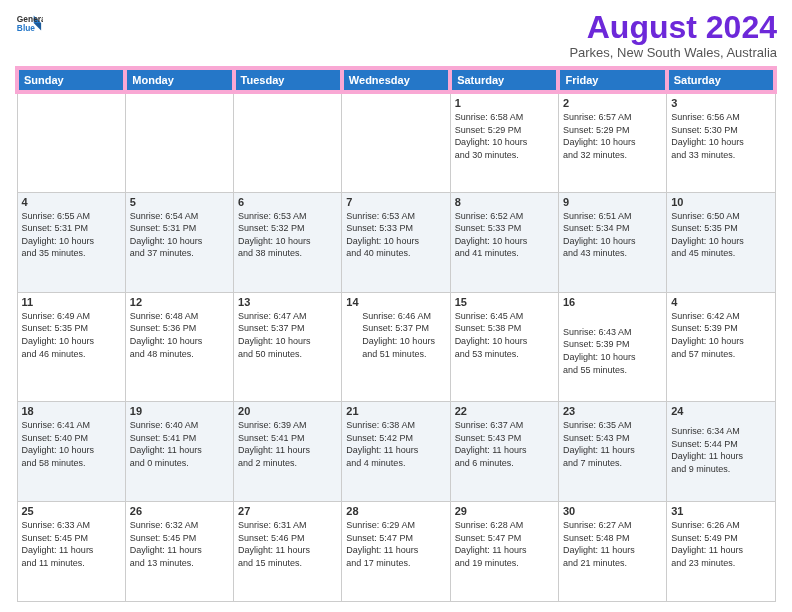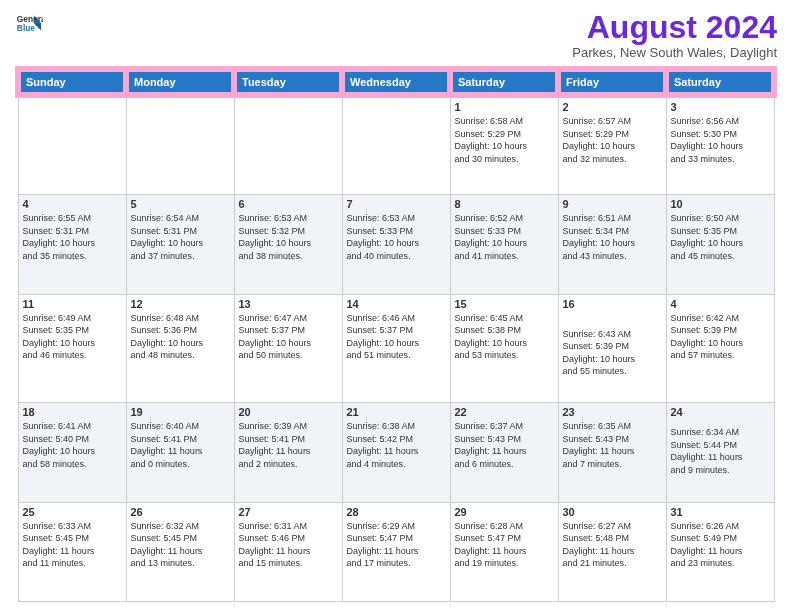--- a/index.html
+++ b/index.html
@@ -51,21 +51,21 @@
       flex: 1;
       table-layout: fixed;
     }
     .calendar thead th {
       background-color: #2577c8;
       color: #fff;
       font-size: 11px;
       font-weight: bold;
       padding: 4px 5px;
       text-align: left;
-      border: 6px solid #f9a8d4;
+      border: 4px solid #f9a8d4;
     }
     .calendar tbody td {
       border: 1px solid #ccc;
       vertical-align: top;
       padding: 3px 4px;
       font-size: 9.5px;
       color: #333;
       height: 80px;
     }
     .calendar tbody tr:nth-child(odd) td {
@@ -94,21 +94,21 @@
       <svg class="logo-icon" viewBox="0 0 30 30">
         <rect x="0" y="0" width="30" height="30" fill="#fff"></rect>
         <polygon points="20,6 28,14 20,14" fill="#2577c8"></polygon>
         <polygon points="20,14 28,14 28,22" fill="#1a5a9a"></polygon>
         <text x="2" y="13" font-size="9" font-weight="bold" fill="#333" font-family="Arial">General</text>
         <text x="2" y="23" font-size="9" font-weight="bold" fill="#2577c8" font-family="Arial">Blue</text>
       </svg>
     </div>
     <div class="title-block">
       <div class="month-year">August 2024</div>
-      <div class="location">Parkes, New South Wales, Daylight</div>
+      <div class="location">Parkes, New South Wales, Australia</div>
     </div>
   </div>
 
   <table class="calendar">
     <thead>
       <tr>
         <th>Sunday</th>
         <th>Monday</th>
         <th>Tuesday</th>
         <th>Wednesday</th>
@@ -213,21 +213,21 @@
           </td>
           <td>
             <span class="day-num">13</span>
             <div class="cell-content" style="white-space: pre-line;">Sunrise: 6:47 AM
 Sunset: 5:37 PM
 Daylight: 10 hours
 and 50 minutes.</div>
           </td>
           <td>
             <span class="day-num">14</span>
-            <div class="cell-content" style="white-space: pre-line;">Sunrise: 6:46 AM
+            <div class="cell-content" style="white-space: pre-line; margin-left: 16px;">Sunrise: 6:46 AM
 Sunset: 5:37 PM
 Daylight: 10 hours
 and 51 minutes.</div>
           </td>
           <td>
             <span class="day-num">15</span>
             <div class="cell-content" style="white-space: pre-line;">Sunrise: 6:45 AM
 Sunset: 5:38 PM
 Daylight: 10 hours
 and 53 minutes.</div>

